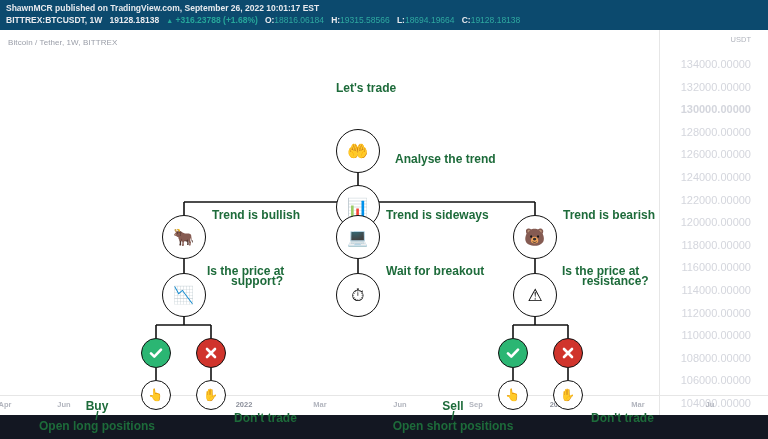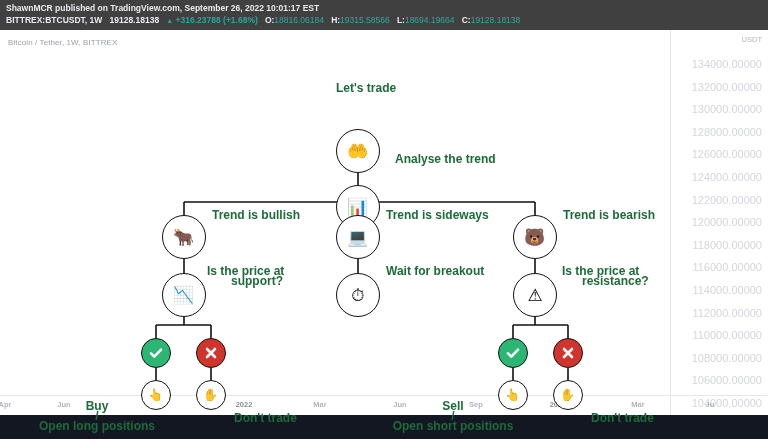--- a/index.html
+++ b/index.html
@@ -6,40 +6,40 @@
   body{
     width:768px;height:439px;overflow:hidden;
     font-family:"Liberation Sans",sans-serif;
     background:#131722;
   }
   #app{position:relative;width:768px;height:439px;background:#131722;}
 
   
   .tv-header{
     position:absolute;left:0;top:0;width:768px;height:40px;
-    background:#404040;color:#e8eaee;
+    background:#0c4a6e;color:#e8eaee;
     padding:3px 6px 0 6px;box-sizing:border-box;
   }
   .hdr-line1{font-size:8.5px;font-weight:bold;line-height:11px;white-space:nowrap;}
   .hdr-line2{font-size:8.5px;font-weight:bold;line-height:12px;white-space:nowrap;}
   .ohlc-lbl{color:#e8eaee;}
   .ohlc-val{color:#2ea8a0;font-weight:normal;}
   .chg-up{color:#26a69a;}
   .tri-up{color:#26a69a;font-size:7px;}
 
   
   .chart-pane{
     position:absolute;left:0;top:30px;width:768px;height:385px;background:#ffffff;
   }
   .legend{
     position:absolute;left:8px;top:8px;font-size:8px;color:#9a9ea8;
     letter-spacing:.1px;
   }
   .price-axis{
-    position:absolute;right:0;top:0;width:98px;height:385px;
+    position:absolute;right:11px;top:0;width:98px;height:385px;
     border-left:1px solid #e6e6e6;box-sizing:border-box;
   }
   .axis-unit{
     position:absolute;right:6px;top:5px;font-size:7.5px;color:#b2b5be;
   }
   .axis-tick{
     position:absolute;right:6px;font-size:11px;color:#d4d6dd;white-space:nowrap;
   }
   .time-axis{
     position:absolute;left:0;bottom:0;width:768px;height:20px;
@@ -114,21 +114,21 @@
   </div>
 
   <div class="chart-pane">
     <div class="legend">Bitcoin / Tether, 1W, BITTREX</div>
 
     <div class="price-axis">
       <div class="axis-unit">USDT</div>
       <div id="price-ticks">
           <div class="axis-tick" style="top: 28px;">134000.00000</div>
           <div class="axis-tick" style="top: 50.6px;">132000.00000</div>
-          <div class="axis-tick" style="top: 73.2px;">130000.00000</div>
+          <div class="axis-tick" style="top: 73.2px; font-weight: bold;">130000.00000</div>
           <div class="axis-tick" style="top: 95.8px;">128000.00000</div>
           <div class="axis-tick" style="top: 118.4px;">126000.00000</div>
           <div class="axis-tick" style="top: 141px;">124000.00000</div>
           <div class="axis-tick" style="top: 163.6px;">122000.00000</div>
           <div class="axis-tick" style="top: 186.2px;">120000.00000</div>
           <div class="axis-tick" style="top: 208.8px;">118000.00000</div>
           <div class="axis-tick" style="top: 231.4px;">116000.00000</div>
           <div class="axis-tick" style="top: 254px;">114000.00000</div>
           <div class="axis-tick" style="top: 276.6px;">112000.00000</div>
           <div class="axis-tick" style="top: 299.2px;">110000.00000</div>

